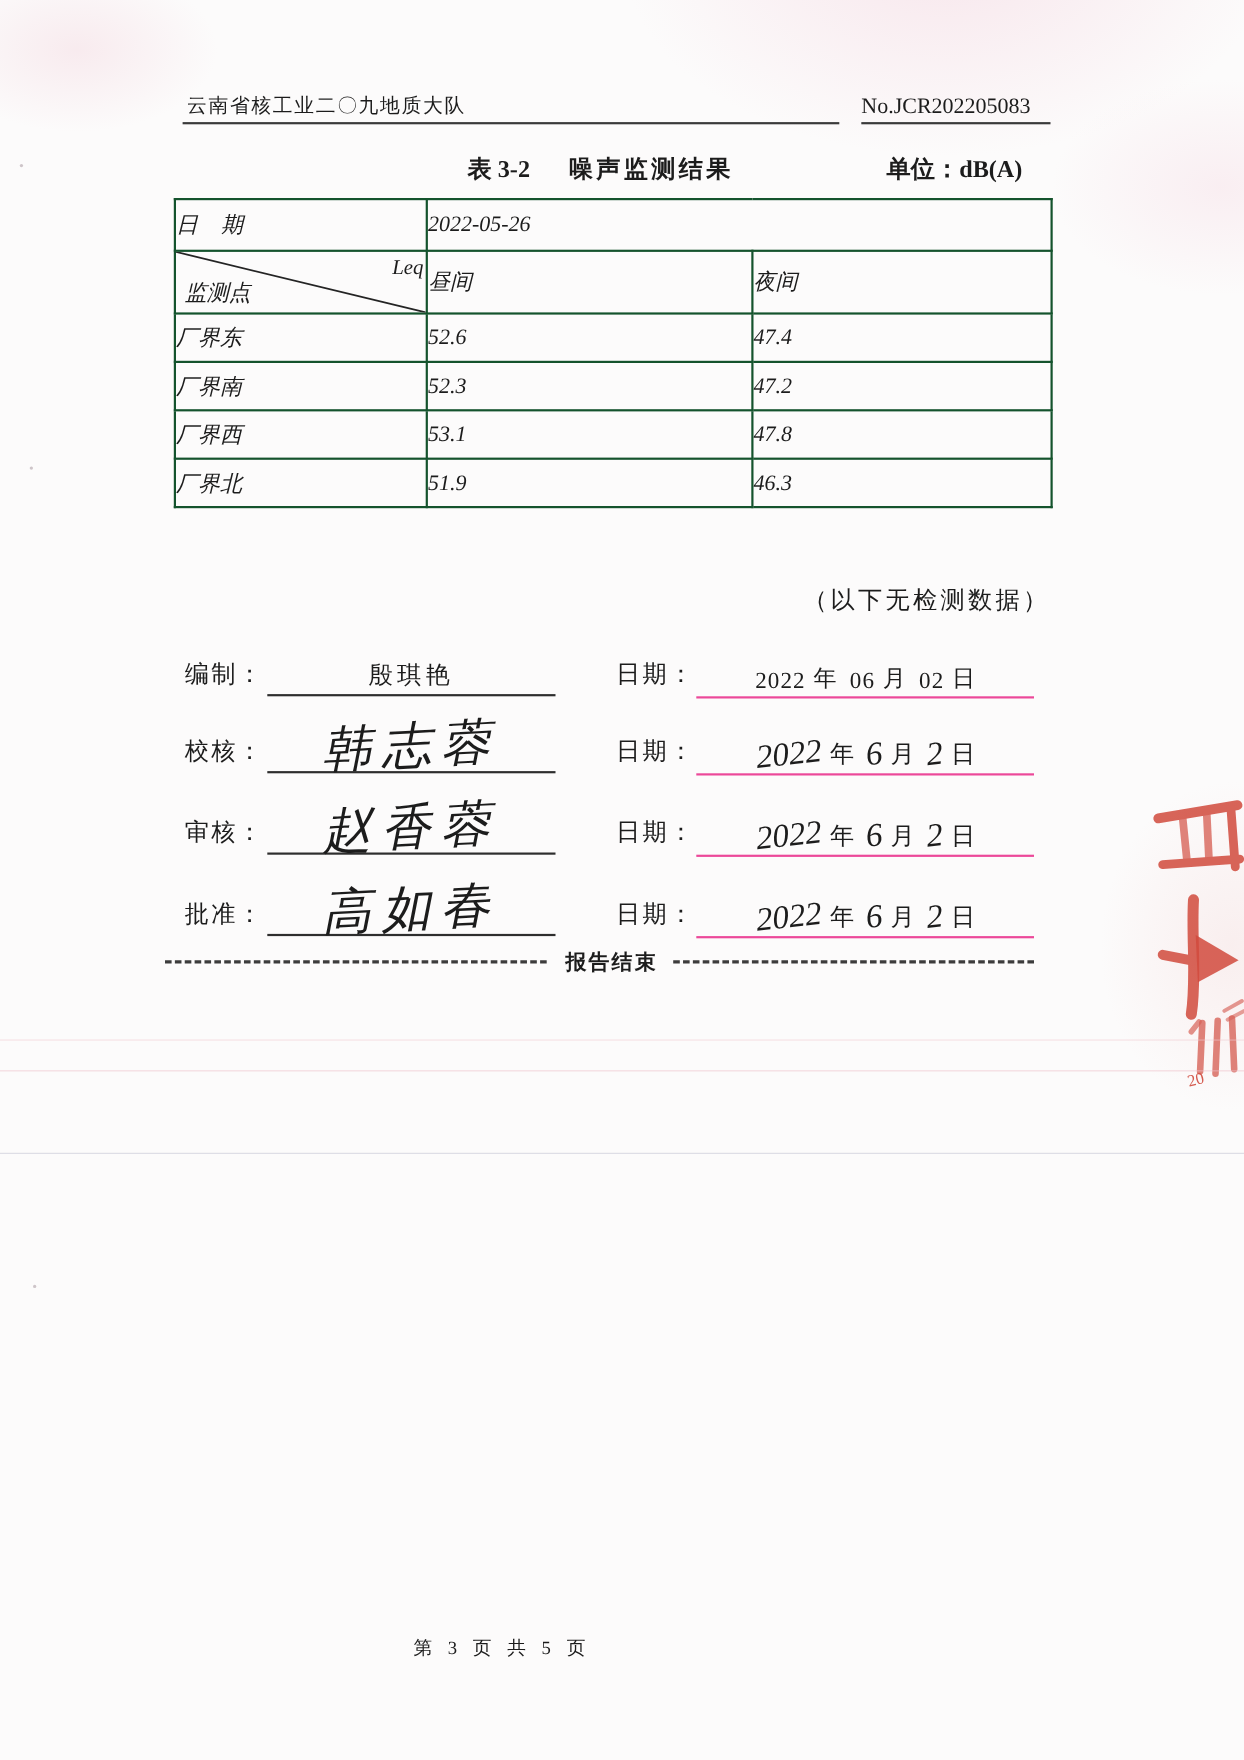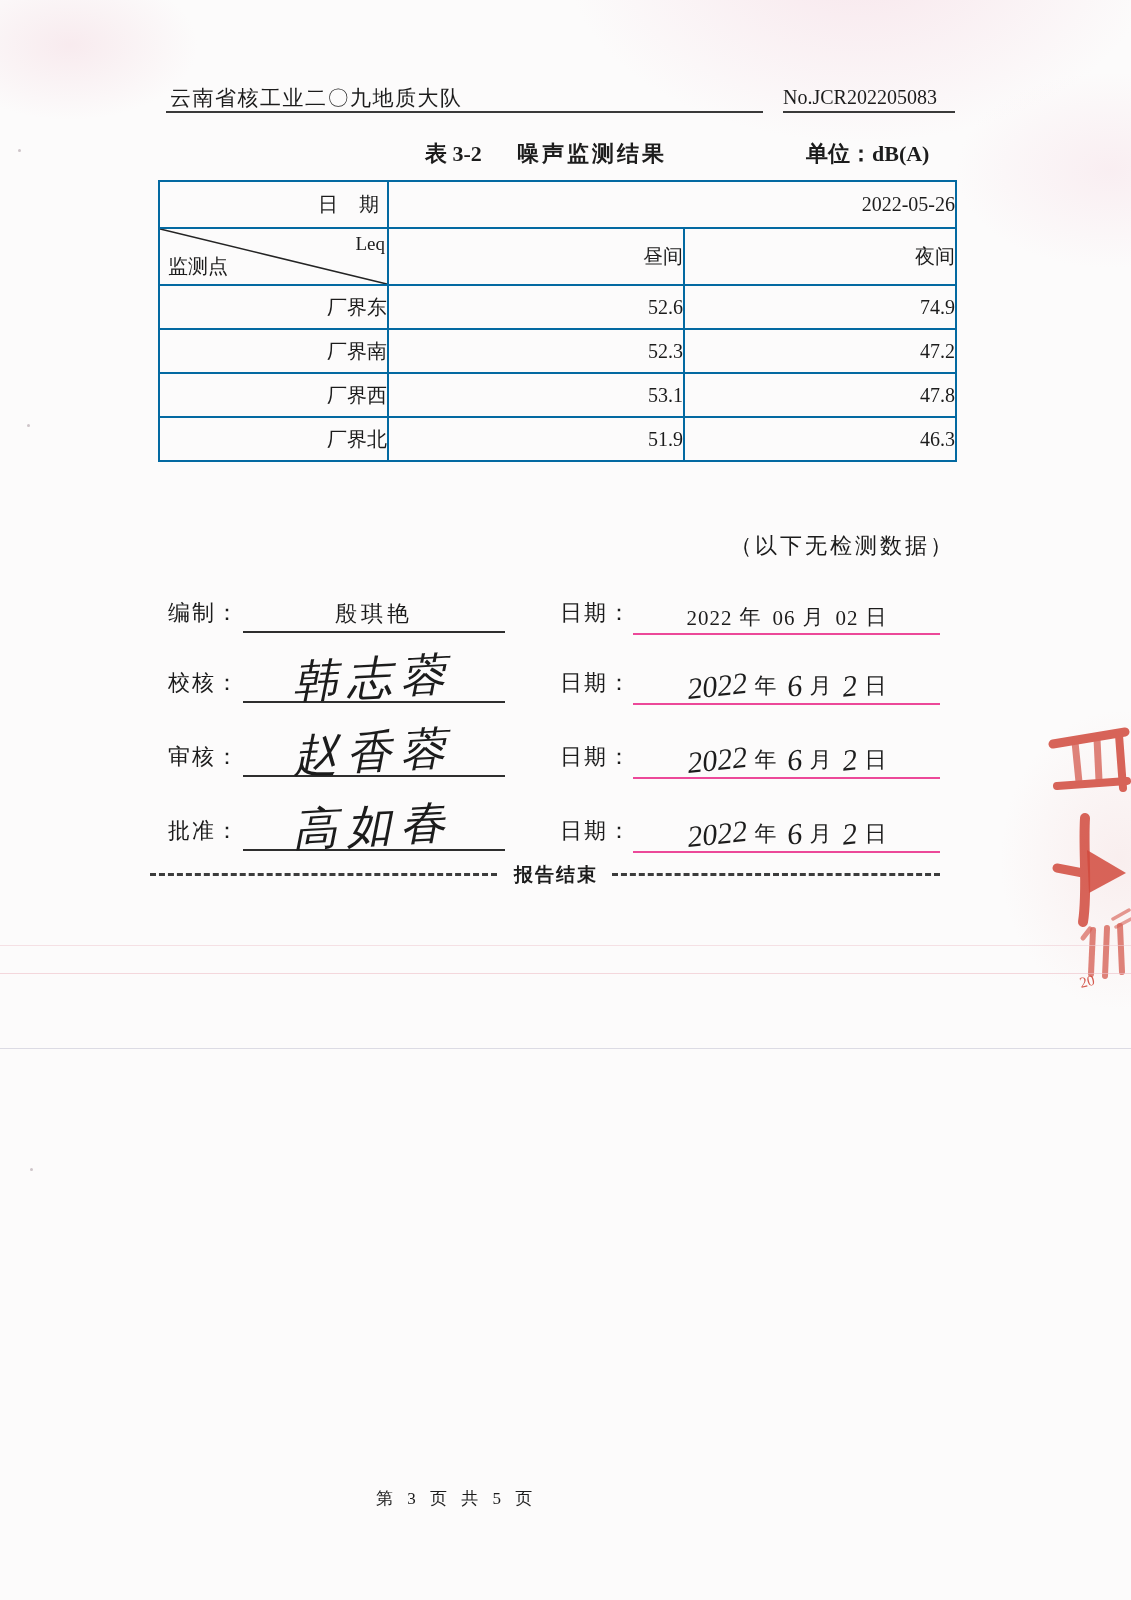--- a/index.html
+++ b/index.html
@@ -7,35 +7,35 @@
   .page{position:relative;width:1131px;height:1600px;background:#fcfbfb;overflow:hidden;}
   .page::before{content:"";position:absolute;inset:0;pointer-events:none;
     background:
       radial-gradient(420px 260px at 860px -40px, rgba(244,214,224,.55), rgba(244,214,224,0) 70%),
       radial-gradient(170px 100px at 70px 45px, rgba(243,215,223,.45), rgba(243,215,223,0) 75%),
       radial-gradient(220px 140px at 1110px 170px, rgba(244,214,224,.35), rgba(244,214,224,0) 70%),
       radial-gradient(160px 200px at 1120px 860px, rgba(240,200,200,.25), rgba(240,200,200,0) 75%);}
   .abs{position:absolute;}
 
   
-  .hdr-left{left:170px;top:84px;font-size:21px;letter-spacing:1.5px;}
+  .hdr-left{left:170px;top:84px;font-size:18px;letter-spacing:1.5px;}
   .rule{height:0;border-bottom:2px solid #3a3a3a;}
   .hdr-rule-left{left:166px;top:111px;width:597px;}
   .hdr-right{left:783px;top:86px;font-size:20px;}
   .hdr-rule-right{left:783px;top:111px;width:172px;}
 
   
   .title-label{left:425px;top:139px;font-size:22px;font-weight:bold;}
   .title-main{left:517px;top:139px;font-size:22px;font-weight:bold;letter-spacing:3px;}
   .title-unit{left:806px;top:139px;font-size:22px;font-weight:bold;}
 
   
   table.noise{position:absolute;left:158px;top:180px;width:797px;border-collapse:collapse;table-layout:fixed;
     font-size:20px;}
-  table.noise td{border:2px solid #0369a1;text-align:right;vertical-align:middle;padding:0;}
+  table.noise td{border:2px solid #14532d;text-align:left;vertical-align:middle;padding:0;font-style:italic;}
   td.r1{height:45px;}
   td.r2{height:55px;}
   td.rdata{height:42px;}
   .date-label{letter-spacing:8px;}
   .corner{position:relative;}
   .corner svg{position:absolute;inset:0;width:100%;height:100%;}
   .corner-top{position:absolute;right:2px;top:4px;font-size:19px;}
   .corner-bottom{position:absolute;left:8px;bottom:4px;font-size:20px;}
   td.note{text-align:left;padding:7px 12px 9px 12px;font-size:20px;line-height:34px;}
 
@@ -107,21 +107,21 @@
         </svg>
         <span class="corner-top">Leq</span>
         <span class="corner-bottom">监测点</span>
       </td>
       <td class="r2">昼间</td>
       <td class="r2">夜间</td>
     </tr>
     <tr>
       <td class="rdata">厂界东</td>
       <td class="rdata">52.6</td>
-      <td class="rdata">74.9</td>
+      <td class="rdata">47.4</td>
     </tr>
     <tr>
       <td class="rdata">厂界南</td>
       <td class="rdata">52.3</td>
       <td class="rdata">47.2</td>
     </tr>
     <tr>
       <td class="rdata">厂界西</td>
       <td class="rdata">53.1</td>
       <td class="rdata">47.8</td>

